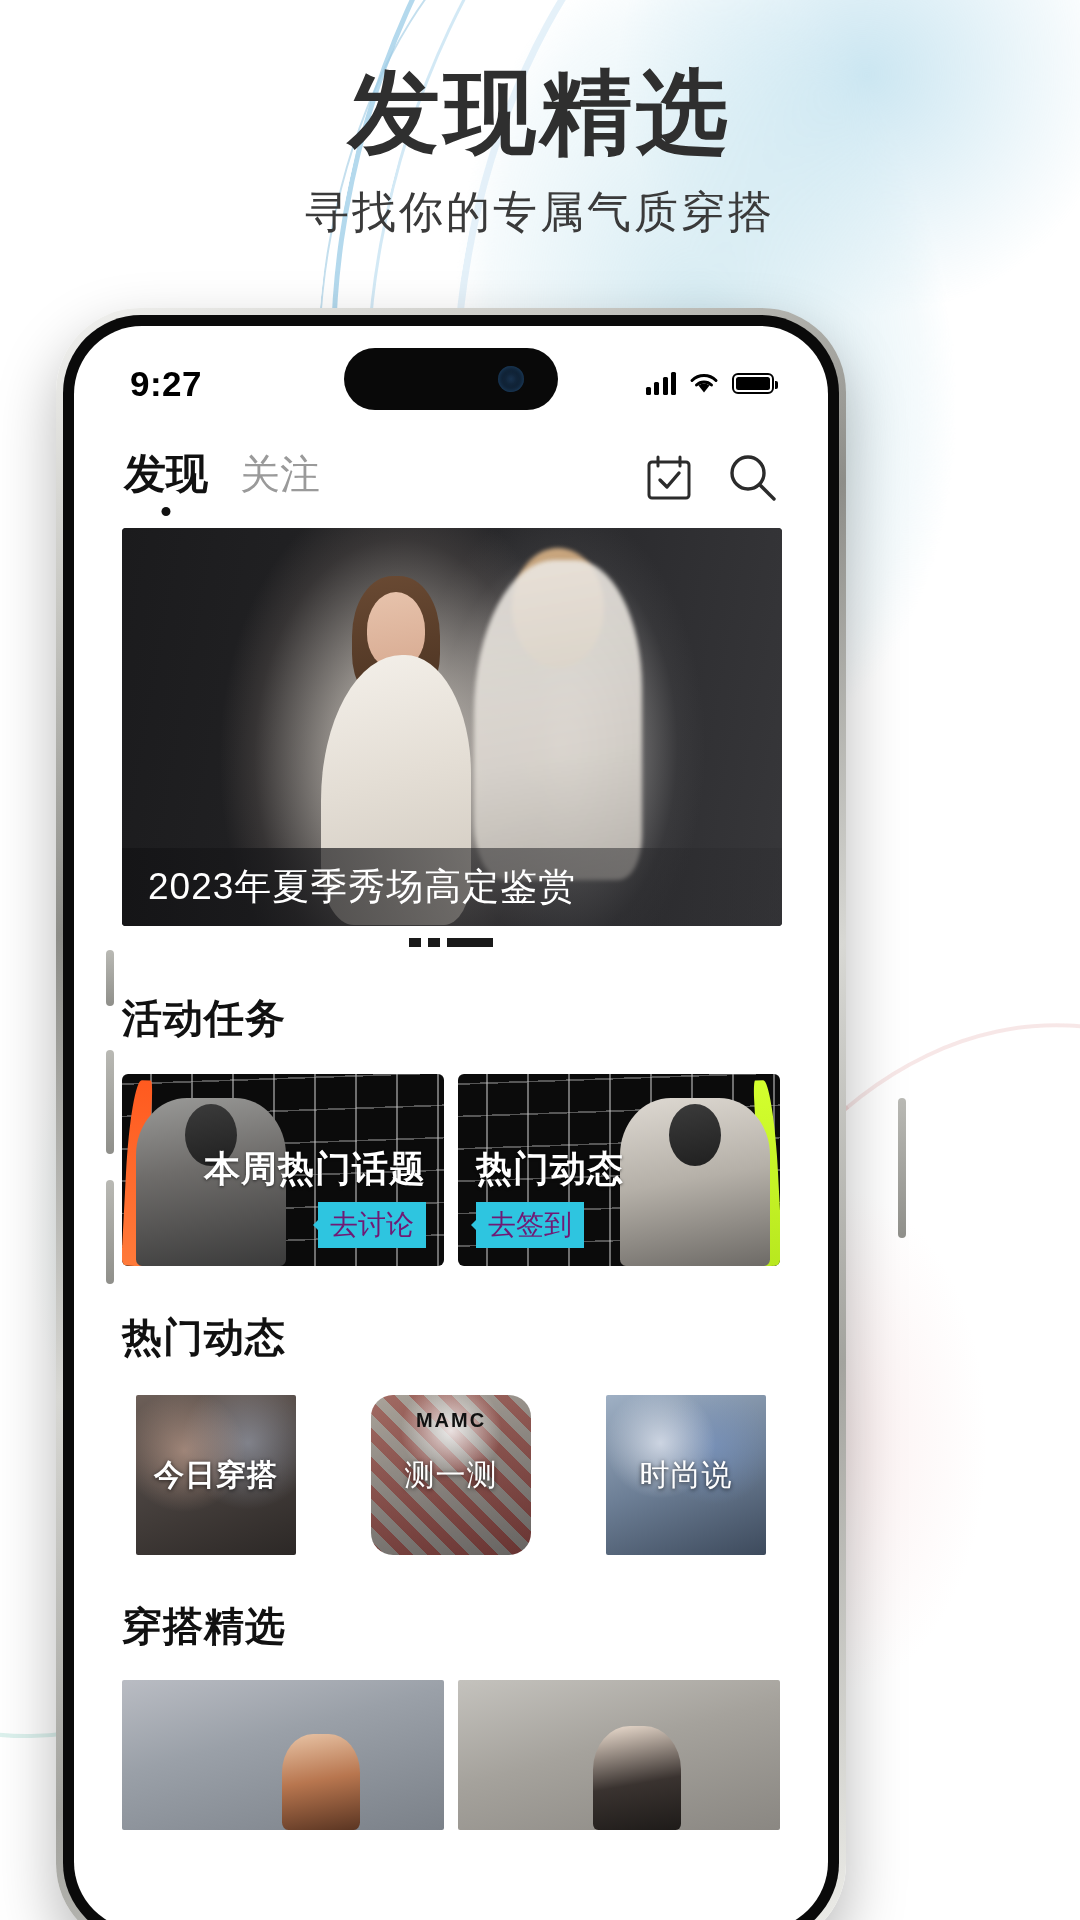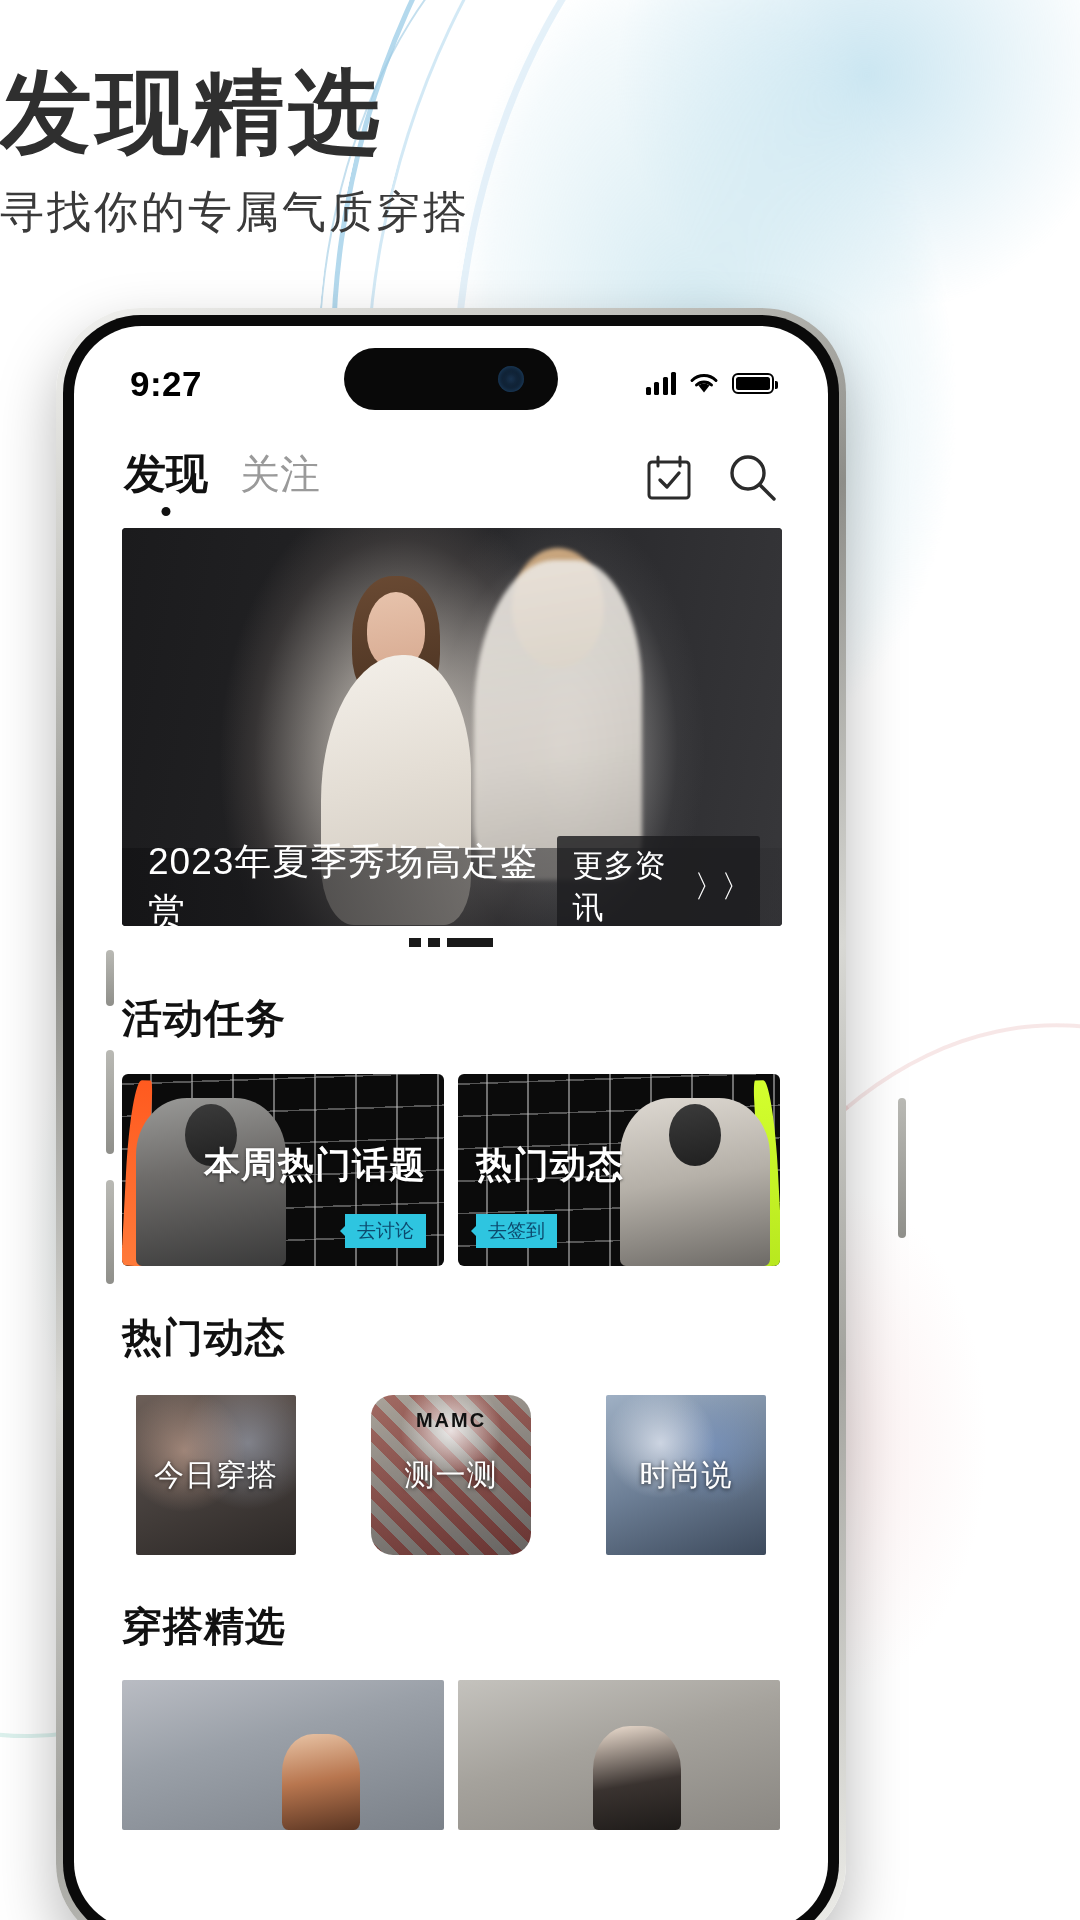--- a/index.html
+++ b/index.html
@@ -50,21 +50,21 @@
     position:absolute; right:-260px; top:1080px; width:720px; height:900px;
     background:radial-gradient(closest-side at 30% 40%, rgba(245,215,215,.40), rgba(255,255,255,0) 70%);
   }
   .arc-g { right:-300px; top:1020px; width:720px; height:960px;
     border-width:4px; border-left-color:#f0cfcf; border-top-color:#f6e2e2;
     transform:rotate(10deg); opacity:.8; }
   .arc-h { right:-220px; top:1180px; width:600px; height:820px;
     border-width:3px; border-left-color:#f5dede; transform:rotate(6deg); opacity:.75; }
 
   
-  .headline-block { position:absolute; top:62px; left:0; right:0; text-align:left; z-index:4; }
+  .headline-block { position:absolute; top:62px; left:0; right:0; text-align:center; z-index:4; }
   .headline {
     font-size:92px; font-weight:bold; color:#2f2f2f;
     letter-spacing:4px; line-height:1.1;
   }
   .subhead {
     margin-top:20px; font-size:44px; color:#3a3a3a; letter-spacing:3px;
   }
 
   
   .phone {
@@ -246,42 +246,42 @@
     border-radius:10% 50% 0 0; transform:rotate(-3deg);
   }
   .task-text { position:absolute; bottom:18px; z-index:3; }
   .task-text.r { right:18px; text-align:right; }
   .task-text.l { left:18px; text-align:left; }
   .task-name {
     font-size:36px; font-weight:bold; color:#fff; letter-spacing:1px;
     text-shadow:0 1px 3px rgba(0,0,0,.6);
   }
   .task-badge {
-    display:inline-block; margin-top:24px;
-    background:#2ec5e0; color:#0c4a6e; font-size:19px;
+    display:inline-block; margin-top:8px;
+    background:#2ec5e0; color:#701a75; font-size:28px;
     padding:4px 12px; position:relative;
   }
   .task-badge::before {
     content:""; position:absolute; left:-11px; top:50%; transform:translateY(-50%);
     border:6px solid transparent; border-right-color:#2ec5e0;
   }
 
   
   .thumb-row { display:flex; justify-content:space-between; padding:0 62px; margin-top:30px; }
   .thumb {
     position:relative; width:160px; height:160px; overflow:hidden; border-radius:2px;
   }
   .thumb .label {
     position:absolute; inset:0; display:flex; align-items:center; justify-content:center;
     color:#fff; font-size:30px; letter-spacing:1px; text-shadow:0 1px 4px rgba(0,0,0,.75);
   }
   .t1 { background:
       radial-gradient(circle at 30% 35%, rgba(220,180,160,.55), rgba(0,0,0,0) 40%),
       radial-gradient(circle at 70% 30%, rgba(180,190,210,.5), rgba(0,0,0,0) 42%),
-      linear-gradient(160deg,#6d5f58 0%,#4a4340 45%,#2c2826 100%); }
+      linear-gradient(160deg,#6d5f58 0%,#4a4340 45%,#2c2826 100%); font-weight: bold; }
   .t2 { background:
       radial-gradient(circle at 50% 22%, rgba(250,250,250,.85), rgba(0,0,0,0) 34%),
       repeating-linear-gradient(45deg, rgba(200,60,60,.35) 0 10px, rgba(255,255,255,.25) 10px 20px),
       linear-gradient(160deg,#8d8478 0%,#57504a 60%,#332f2c 100%); border-radius: 22px; }
   .t3 { background:
       radial-gradient(circle at 34% 30%, rgba(230,235,245,.75), rgba(0,0,0,0) 36%),
       radial-gradient(circle at 68% 32%, rgba(120,150,200,.55), rgba(0,0,0,0) 38%),
       linear-gradient(160deg,#9fb0c4 0%,#6d7f96 50%,#3d4a5c 100%); text-align: center; }
   .t2 .brand {
     position:absolute; left:50%; top:14px; transform:translateX(-50%);
@@ -387,24 +387,20 @@
 
       <div class="banner">
         <div class="runway-bg"></div>
         <div class="model2-hair"></div>
         <div class="model2"></div>
         <div class="model-hair"></div>
         <div class="model-face"></div>
         <div class="model-dress"></div>
         <div class="banner-caption">
           <div class="banner-title">2023年夏季秀场高定鉴赏</div>
-          <div class="banner-more">
-            <span>更多资讯</span>
-            <span class="chev">〉〉</span>
-          </div>
         </div>
       </div>
 
       <div class="dots">
         <i></i>
         <i></i>
         <i class="wide"></i>
       </div>
 
       <div class="section-title">活动任务</div>

